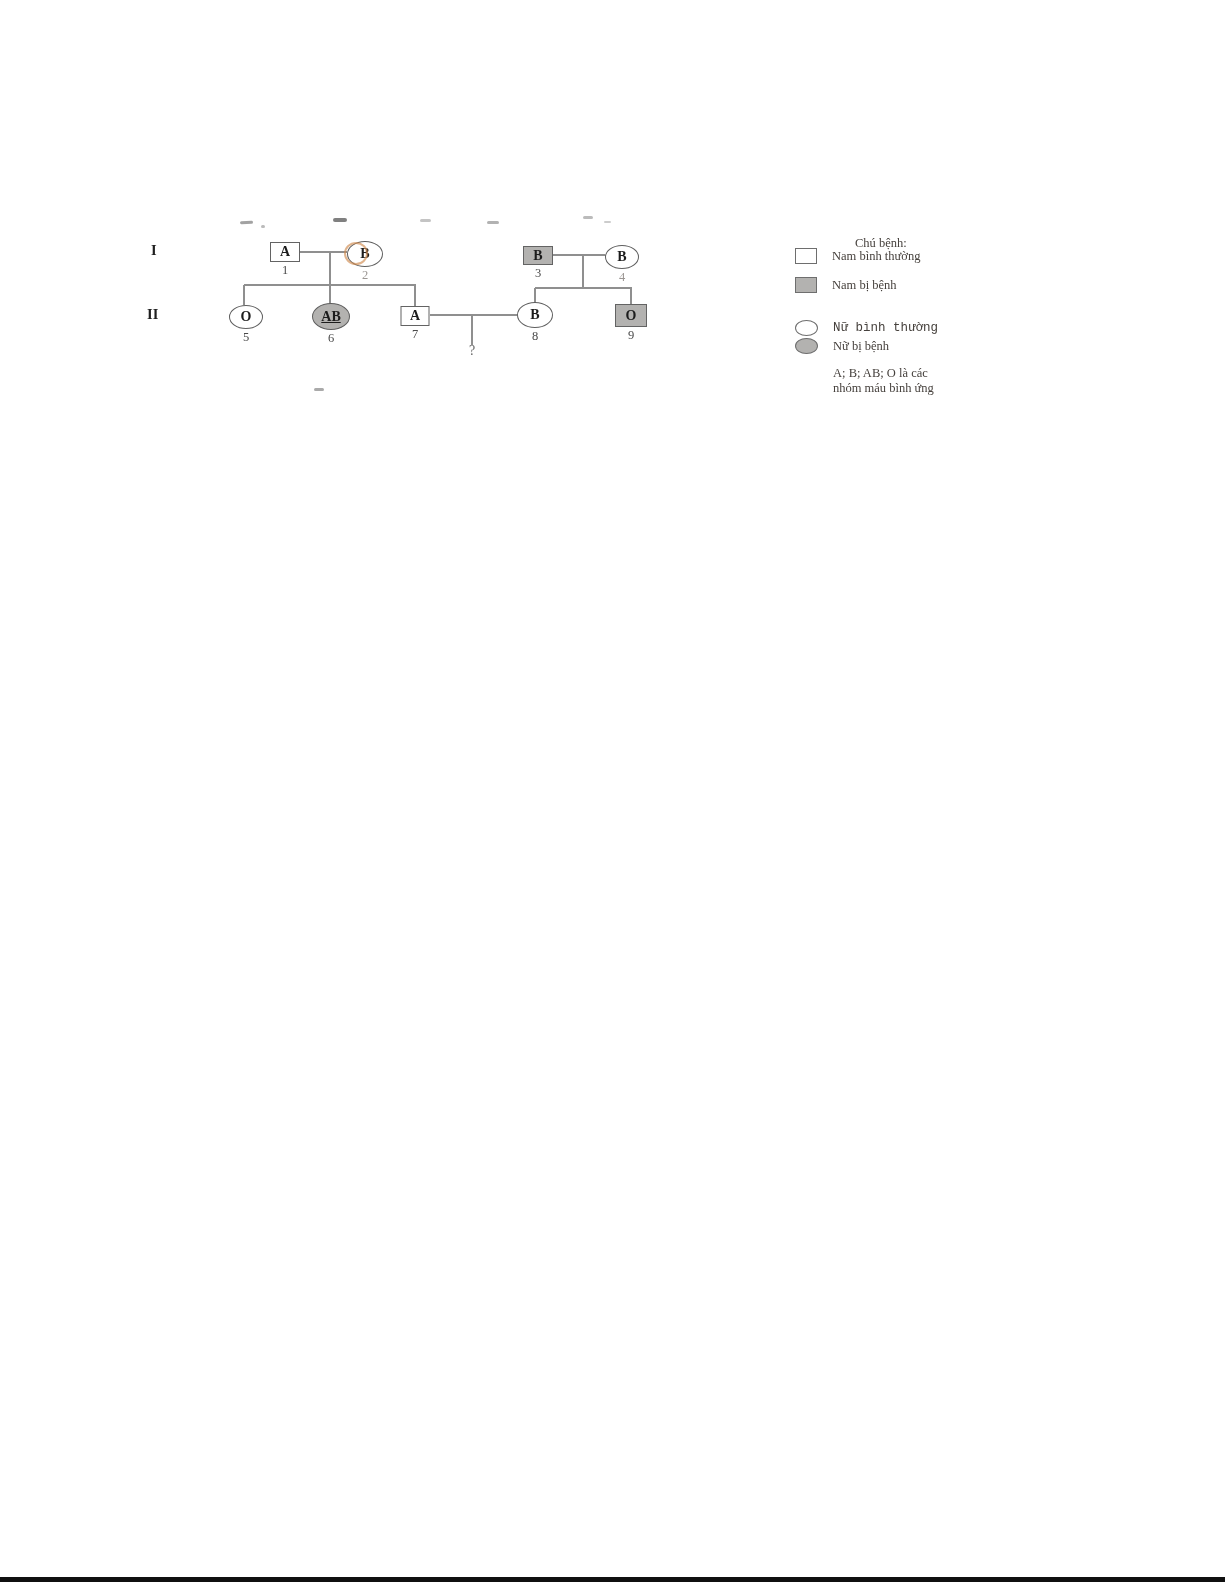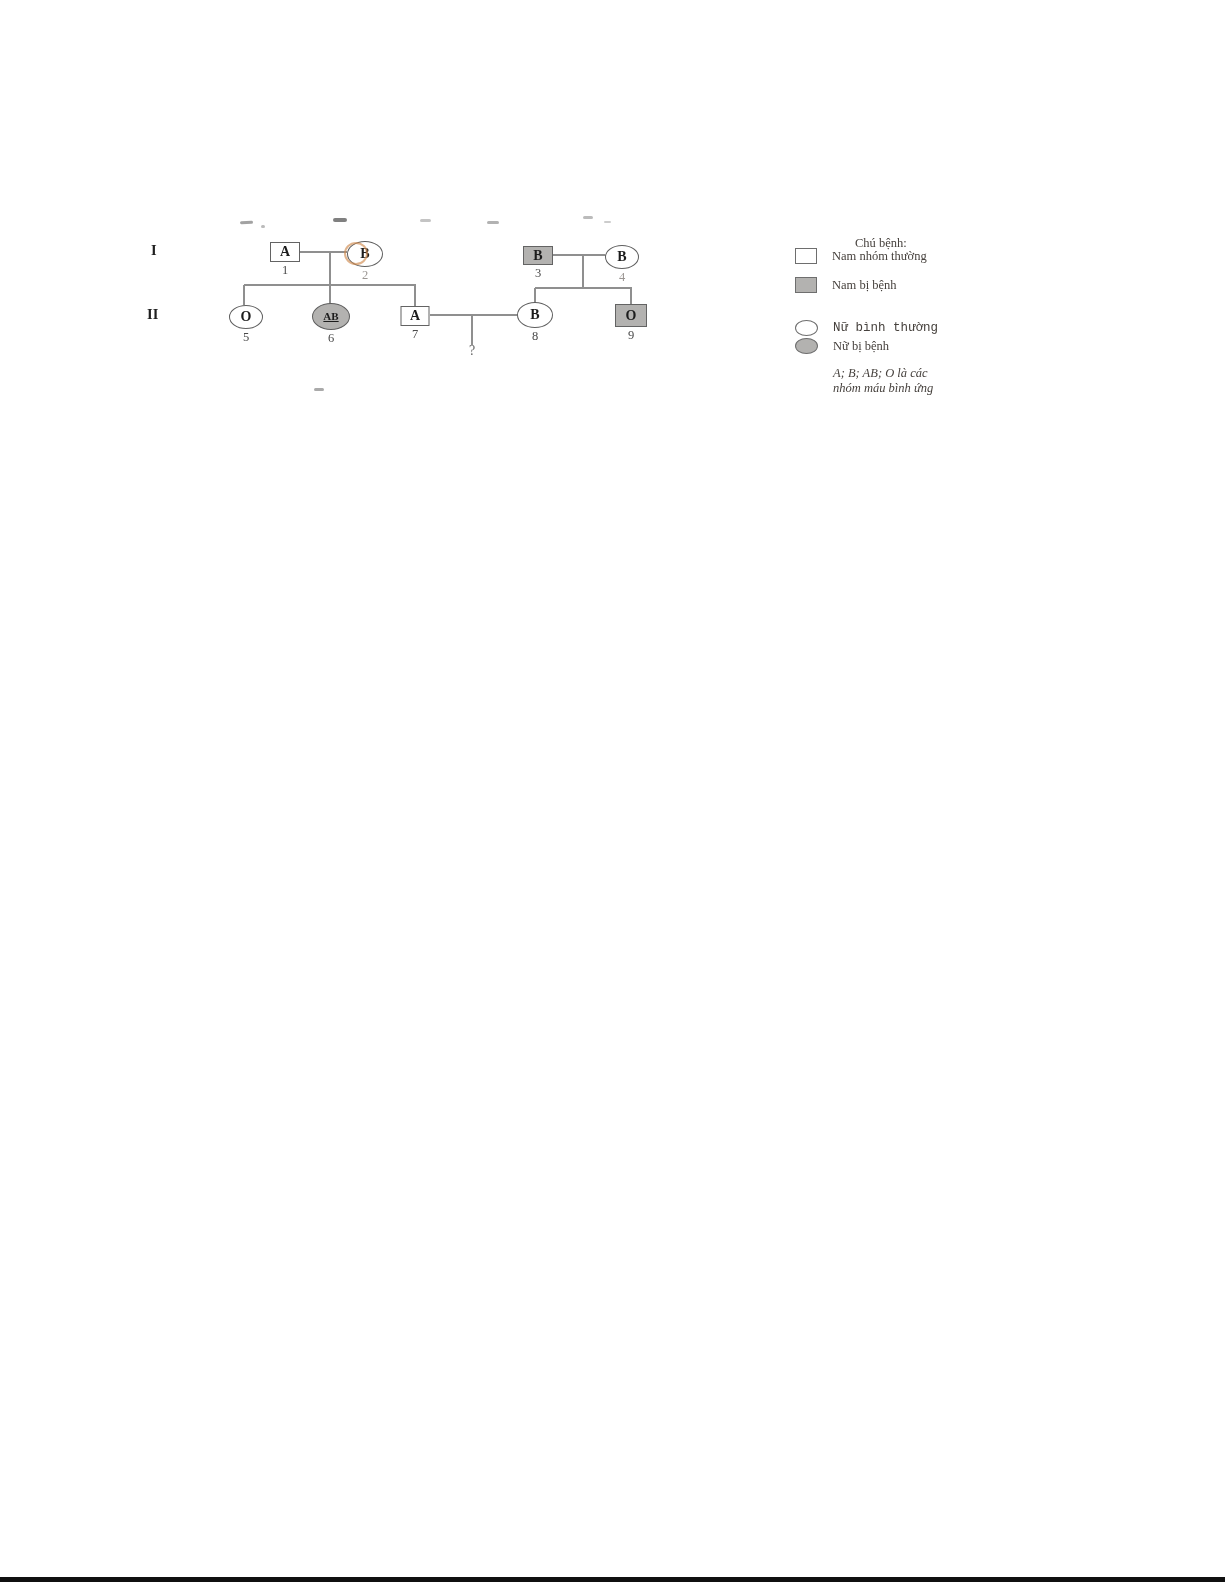--- a/index.html
+++ b/index.html
@@ -12,39 +12,39 @@
   .line{position:absolute;background:#8f8f8f;}
   .line.h{height:1.6px;}
   .line.v{width:1.6px;}
   
   .person{position:absolute;transform:translateX(-50%);display:flex;flex-direction:column;align-items:center;}
   .shape{position:relative;display:flex;align-items:center;justify-content:center;box-sizing:border-box;background:#ffffff;}
   .shape.male{border:1.6px solid #636363;}
   .shape.female{border:1.6px solid #5f5f5f;border-radius:50%;}
   .shape.affected{background:#b3b2b0;}
   .blood{font-weight:bold;color:#1c1c1c;font-size:14px;line-height:1;}
-  .blood.small{font-size:11px;letter-spacing:0;text-decoration:underline;}
+  .blood.small{font-size:14px;letter-spacing:0;text-decoration:underline;}
   .pnum{margin-top:2px;font-size:12.5px;color:#4a4a4a;line-height:1;}
   .pnum.faint{color:#9b9693;}
   .gen-label{position:absolute;font-weight:bold;font-size:14.5px;color:#1f1f1f;line-height:1;}
   .qmark{position:absolute;transform:translateX(-50%);font-size:14px;color:#6a6a6a;line-height:1;}
   .ring-accent{position:absolute;left:-4px;top:0px;width:24px;height:23px;border:2px solid rgba(208,138,78,0.65);border-radius:50%;box-sizing:border-box;}
   
   .artifact{position:absolute;background:#555;border-radius:2px;}
   
   .legend{position:absolute;left:785px;top:230px;width:215px;color:#46413d;}
   .legend-title{position:absolute;left:70px;top:6px;font-size:12.5px;}
   .legend-row{position:absolute;left:10px;display:flex;align-items:center;gap:15px;}
   .legend-icon{box-sizing:border-box;flex:0 0 auto;}
   .legend-icon.sq{width:22px;height:16px;border:1.5px solid #6e6e6e;background:#fff;}
   .legend-icon.sq.filled{background:#b3b2b0;}
   .legend-icon.el{width:23px;height:16px;border:1.5px solid #6e6e6e;border-radius:50%;background:#fff;}
   .legend-icon.el.filled{background:#b3b2b0;}
   .legend-label{font-size:12.5px;white-space:nowrap;}
-  .legend-note{position:absolute;left:48px;top:136px;font-size:12.5px;line-height:14.5px;font-style:italic;}
+  .legend-note{position:absolute;left:48px;top:136px;font-size:12.5px;line-height:14.5px;}
   .bottom-rule{position:absolute;left:0;top:1577px;width:1225px;height:5px;background:#101010;}
 </style>
 </head>
 <body>
 
 <div class="page">
 
   <div class="soft">
 
     <div class="artifact" style="left:240px;top:221px;width:13px;height:3px;opacity:.55;transform:rotate(-3deg);"></div>
@@ -138,21 +138,21 @@
       </div>
       <div class="pnum">9</div>
     </div>
   </div>
 
   <div class="legend soft">
     <div class="legend-title">Chú bệnh:</div>
 
     <div class="legend-row" style="top:18px;">
       <span class="legend-icon sq"></span>
-      <span class="legend-label">Nam nhóm thường</span>
+      <span class="legend-label">Nam bình thường</span>
     </div>
 
     <div class="legend-row" style="top:47px;">
       <span class="legend-icon sq filled"></span>
       <span class="legend-label">Nam bị bệnh</span>
     </div>
 
     <div class="legend-row" style="top:90px;font-family:Liberation Mono, monospace;">
       <span class="legend-icon el"></span>
       <span class="legend-label">Nữ bình thường</span>

